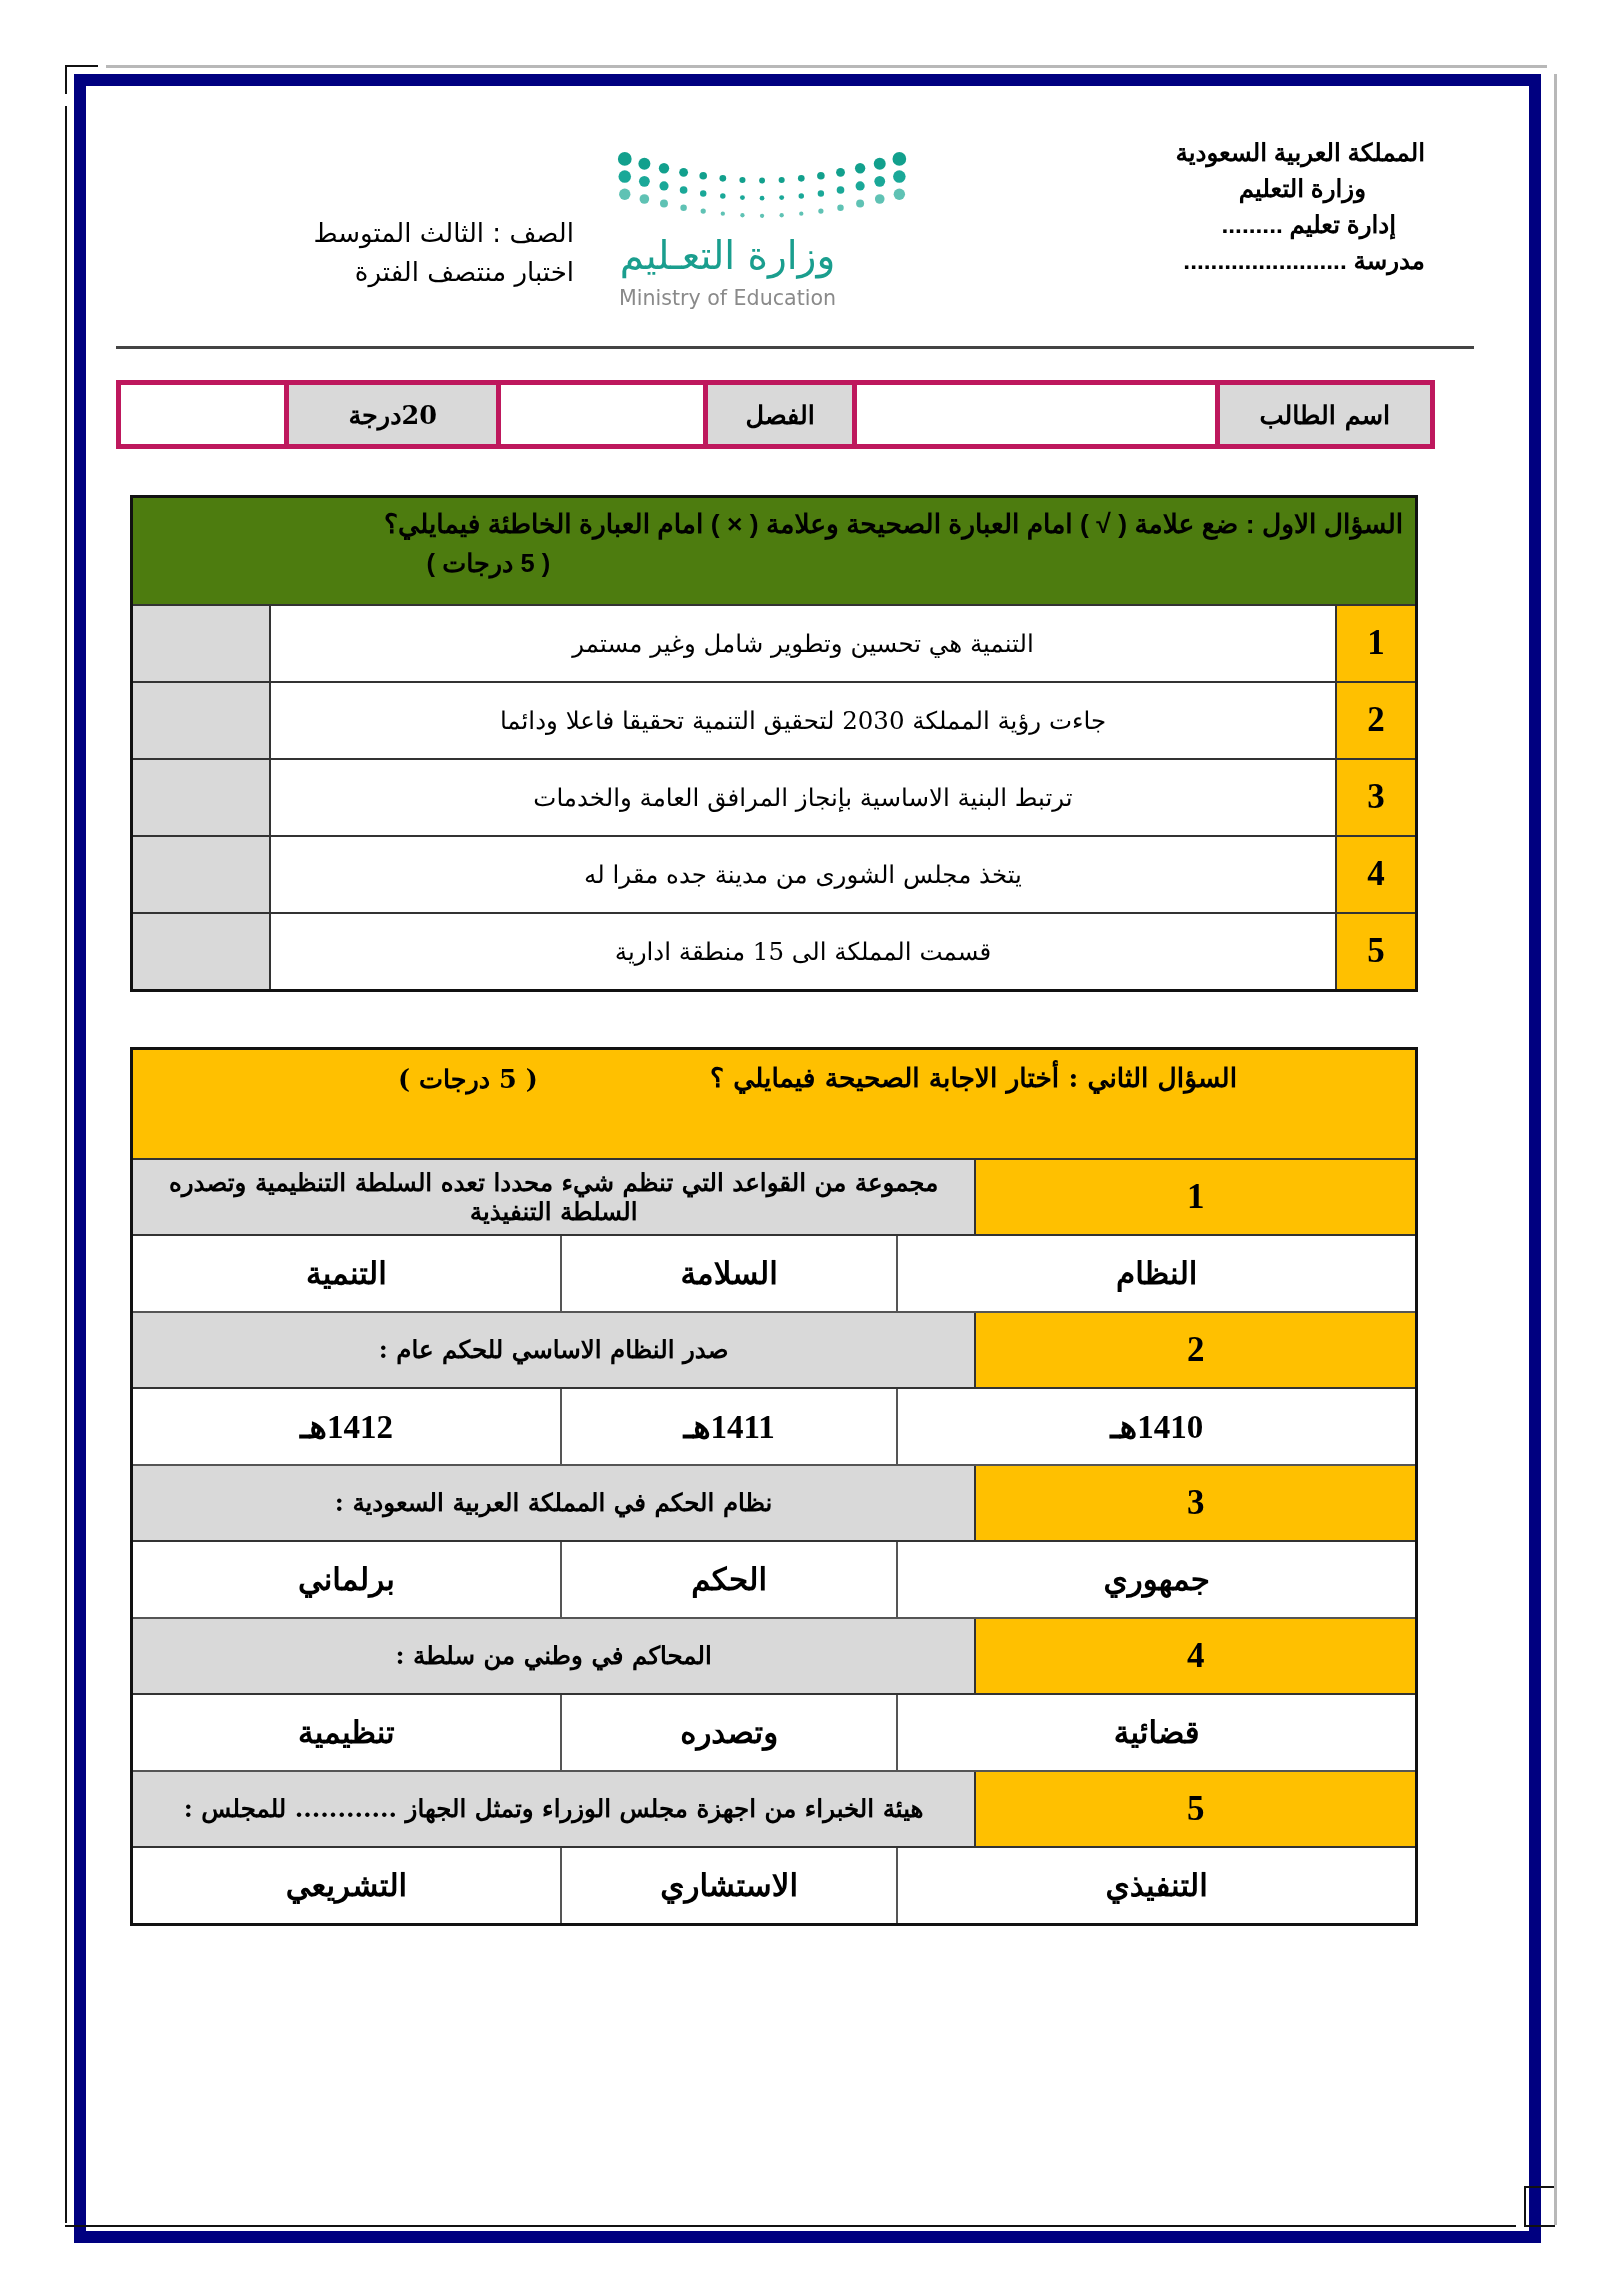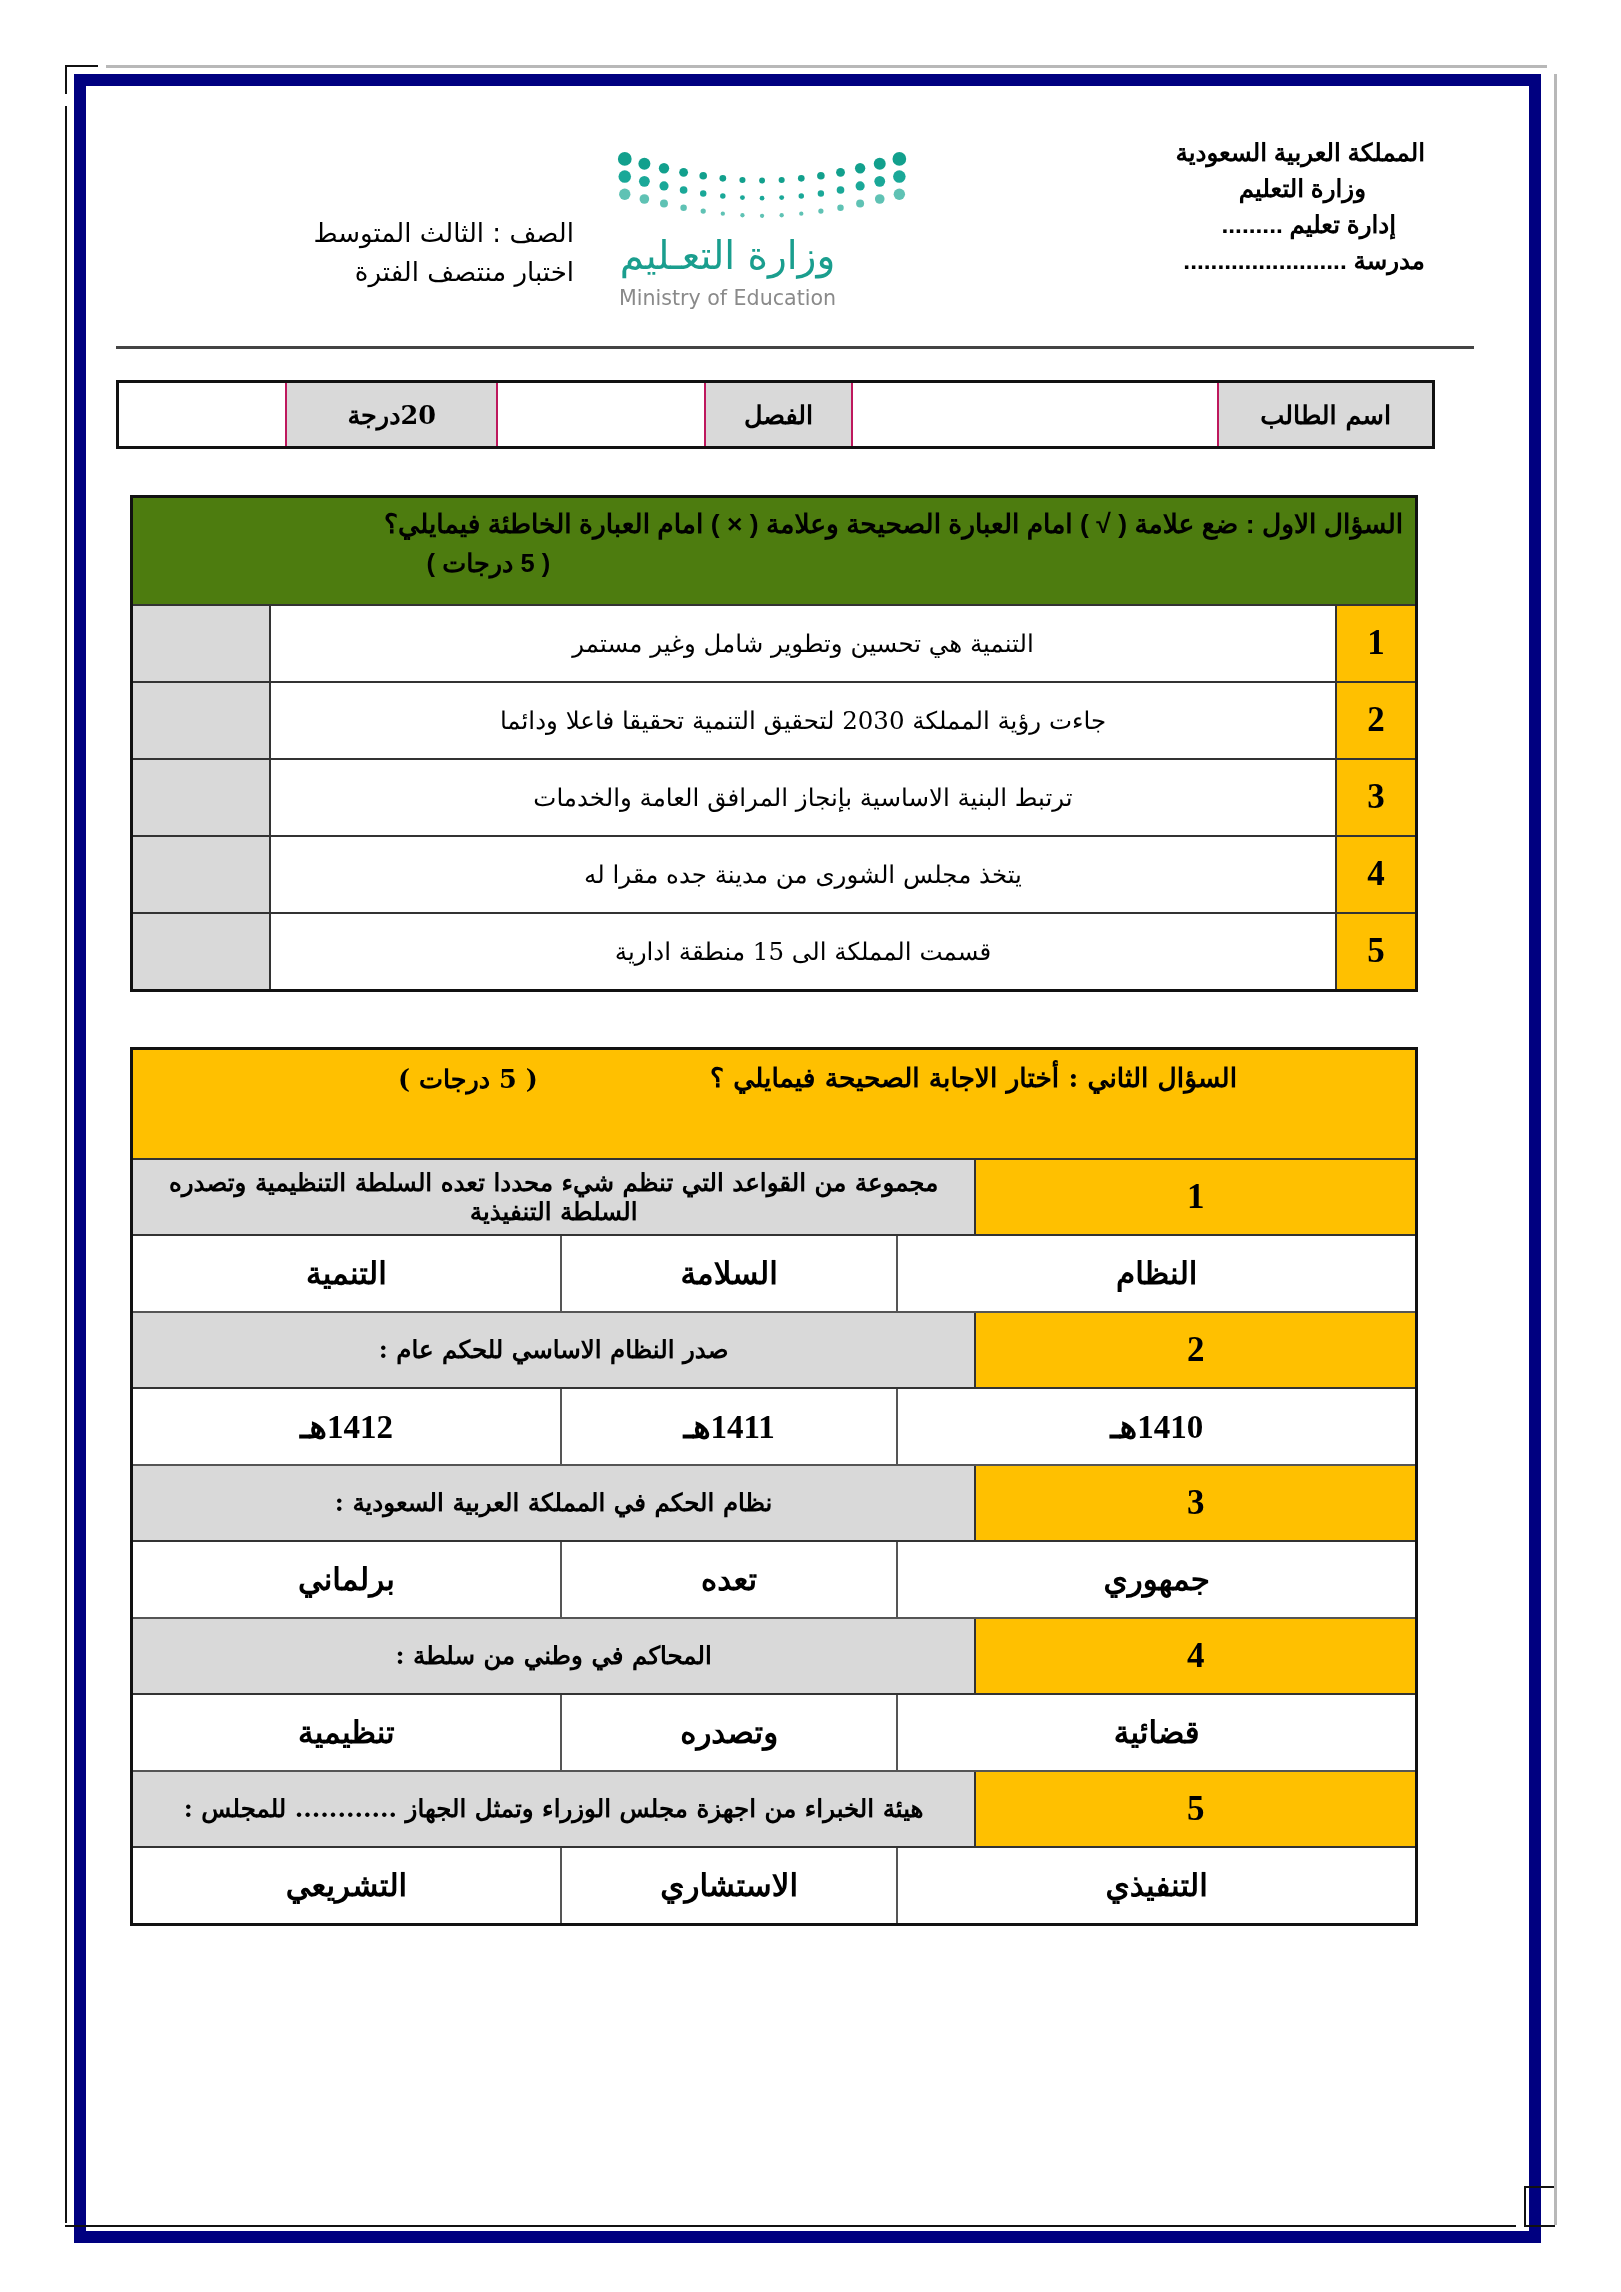--- a/index.html
+++ b/index.html
@@ -30,21 +30,21 @@
   .hdr-left {
     position: absolute; left: 265px; top: 214px; width: 309px; direction: rtl; 
     font-weight: normal; font-size: 26px; line-height: 39px; font-family: "DejaVu Sans", sans-serif;
   }
   .divider { position: absolute; left: 116px; top: 346px; width: 1358px; height: 2.9px; background: #444; }
 
   table { border-collapse: collapse; position: absolute; direction: rtl; }
   td { padding: 0; text-align: center; vertical-align: middle; }
 
   .info { left: 116px; top: 380px; width: 1319px; height: 69px; border: 3.9px solid #111; }
-  .info td { border: 2px solid #be185d; font-family: "DejaVu Serif", serif; font-weight: bold; font-size: 25.5px; }
+  .info td { border: 5px solid #be185d; font-family: "DejaVu Serif", serif; font-weight: bold; font-size: 25.5px; }
   .info td.grey { background: #d9d9d9; }
 
   .q1 { left: 130px; top: 495px; width: 1288px; border: 3.9px solid #111; }
   .q1 td { border: 2px solid #333; }
   .qhead { background: #4d7c0f; text-align: right !important; vertical-align: top !important;
     font-family: Liberation Sans, sans-serif; font-weight: bold; font-size: 26.5px; padding: 9.8px 11.8px 0 11.8px !important; }
   .qhead .marks { display: block; text-align: right; padding-right: 853px; font-size: 25.5px; margin-top: 7.8px; }
   .num { background: #FFC000; width: 78px; font-family: "Liberation Serif", serif; font-weight: bold; font-size: 35px; }
   .q1 .stmt { background: #fff; font-family: "DejaVu Serif", serif; font-weight: normal; font-size: 24.5px; height: 75px; }
   .q1 .ans { background: #d9d9d9; width: 136px; }
@@ -222,21 +222,21 @@
     <td class="opt year">1411هـ</td>
     <td class="opt year">1412هـ</td>
   </tr>
 
   <tr>
     <td class="num">3</td>
     <td class="qtext" colspan="3">نظام الحكم في المملكة العربية السعودية :</td>
   </tr>
   <tr>
     <td class="opt" colspan="2">جمهوري</td>
-    <td class="opt">تعده</td>
+    <td class="opt">الحكم</td>
     <td class="opt">برلماني</td>
   </tr>
 
   <tr>
     <td class="num">4</td>
     <td class="qtext" colspan="3">المحاكم في وطني من سلطة :</td>
   </tr>
   <tr>
     <td class="opt" colspan="2">قضائية</td>
     <td class="opt">وتصدره</td>

